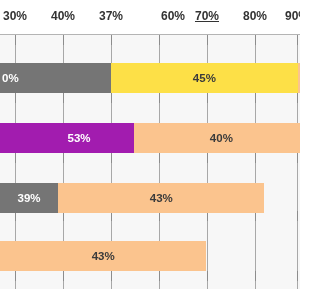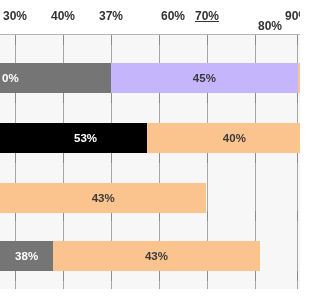--- a/index.html
+++ b/index.html
@@ -46,21 +46,21 @@
 <body>
 
 <div id="chart-root">
 
   <div id="axis-labels">
       <div class="axis-tick-label" style="left: 15px;">30%</div>
       <div class="axis-tick-label" style="left: 63px;">40%</div>
       <div class="axis-tick-label" style="left: 111px;">37%</div>
       <div class="axis-tick-label" style="left: 173px;">60%</div>
       <div class="axis-tick-label" style="left: 207px; text-decoration: underline;">70%</div>
-      <div class="axis-tick-label" style="left: 270px; margin-top: 10px;">80%</div>
+      <div class="axis-tick-label" style="left: 255px;">80%</div>
       <div class="axis-tick-label" style="left: 297px;">90%</div>
     </div>
 
   <div id="plot-area">
       <div class="gridline" style="left: 15px;"></div>
       <div class="gridline" style="left: 63px;"></div>
       <div class="gridline" style="left: 111px;"></div>
       <div class="gridline" style="left: 159px;"></div>
       <div class="gridline" style="left: 207px;"></div>
       <div class="gridline" style="left: 255px;"></div>
@@ -95,29 +95,29 @@
       <div class="tick-mark" style="left: 297px; top: 176px;"></div>
       <div class="tick-mark" style="left: 15px; top: 236px;"></div>
       <div class="tick-mark" style="left: 63px; top: 236px;"></div>
       <div class="tick-mark" style="left: 111px; top: 236px;"></div>
       <div class="tick-mark" style="left: 159px; top: 236px;"></div>
       <div class="tick-mark" style="left: 207px; top: 236px;"></div>
       <div class="tick-mark" style="left: 255px; top: 236px;"></div>
       <div class="tick-mark" style="left: 297px; top: 236px;"></div>
       <div class="bar-row" style="top: 28px; height: 30px;">
         <div class="seg seg-gray" style="width: 110.88px; background: rgb(117, 117, 117); color: rgb(255, 255, 255); justify-content: flex-start; padding-left: 2px;">0%</div>
-        <div class="seg seg-orange" style="width: 187px; background: #c4b5fd; color: rgb(59, 59, 59);">45%</div>
+        <div class="seg seg-orange" style="width: 187px; background: #fde047; color: rgb(59, 59, 59);">45%</div>
         <div class="seg seg-orange" style="width: 0px; background: rgb(251, 196, 142); color: rgb(192, 90, 18); justify-content: flex-start; padding-left: 34px;">1</div>
       </div>
       <div class="bar-row" style="top: 88px; height: 30px;">
-        <div class="seg seg-gray" style="width: 147px; background: #000000; color: rgb(255, 255, 255); padding-left: 24px;">53%</div>
+        <div class="seg seg-gray" style="width: 134px; background: #a21caf; color: rgb(255, 255, 255); padding-left: 24px;">53%</div>
         <div class="seg seg-orange" style="width: 174.72px; background: rgb(251, 196, 142); color: rgb(59, 59, 59);">40%</div>
       </div>
       <div class="bar-row" style="top: 148px; height: 30px;">
+        <div class="seg seg-gray" style="width: 58.08px; background: rgb(117, 117, 117); color: rgb(255, 255, 255);">39%</div>
         <div class="seg seg-orange" style="width: 206.4px; background: rgb(251, 196, 142); color: rgb(59, 59, 59);">43%</div>
       </div>
       <div class="bar-row" style="top: 206px; height: 30px;">
-        <div class="seg seg-gray" style="width: 53.28px; background: rgb(117, 117, 117); color: rgb(255, 255, 255);">38%</div>
         <div class="seg seg-orange" style="width: 206.4px; background: rgb(251, 196, 142); color: rgb(59, 59, 59);">43%</div>
       </div>
     </div>
 
 </div>
 
 </body></html>

